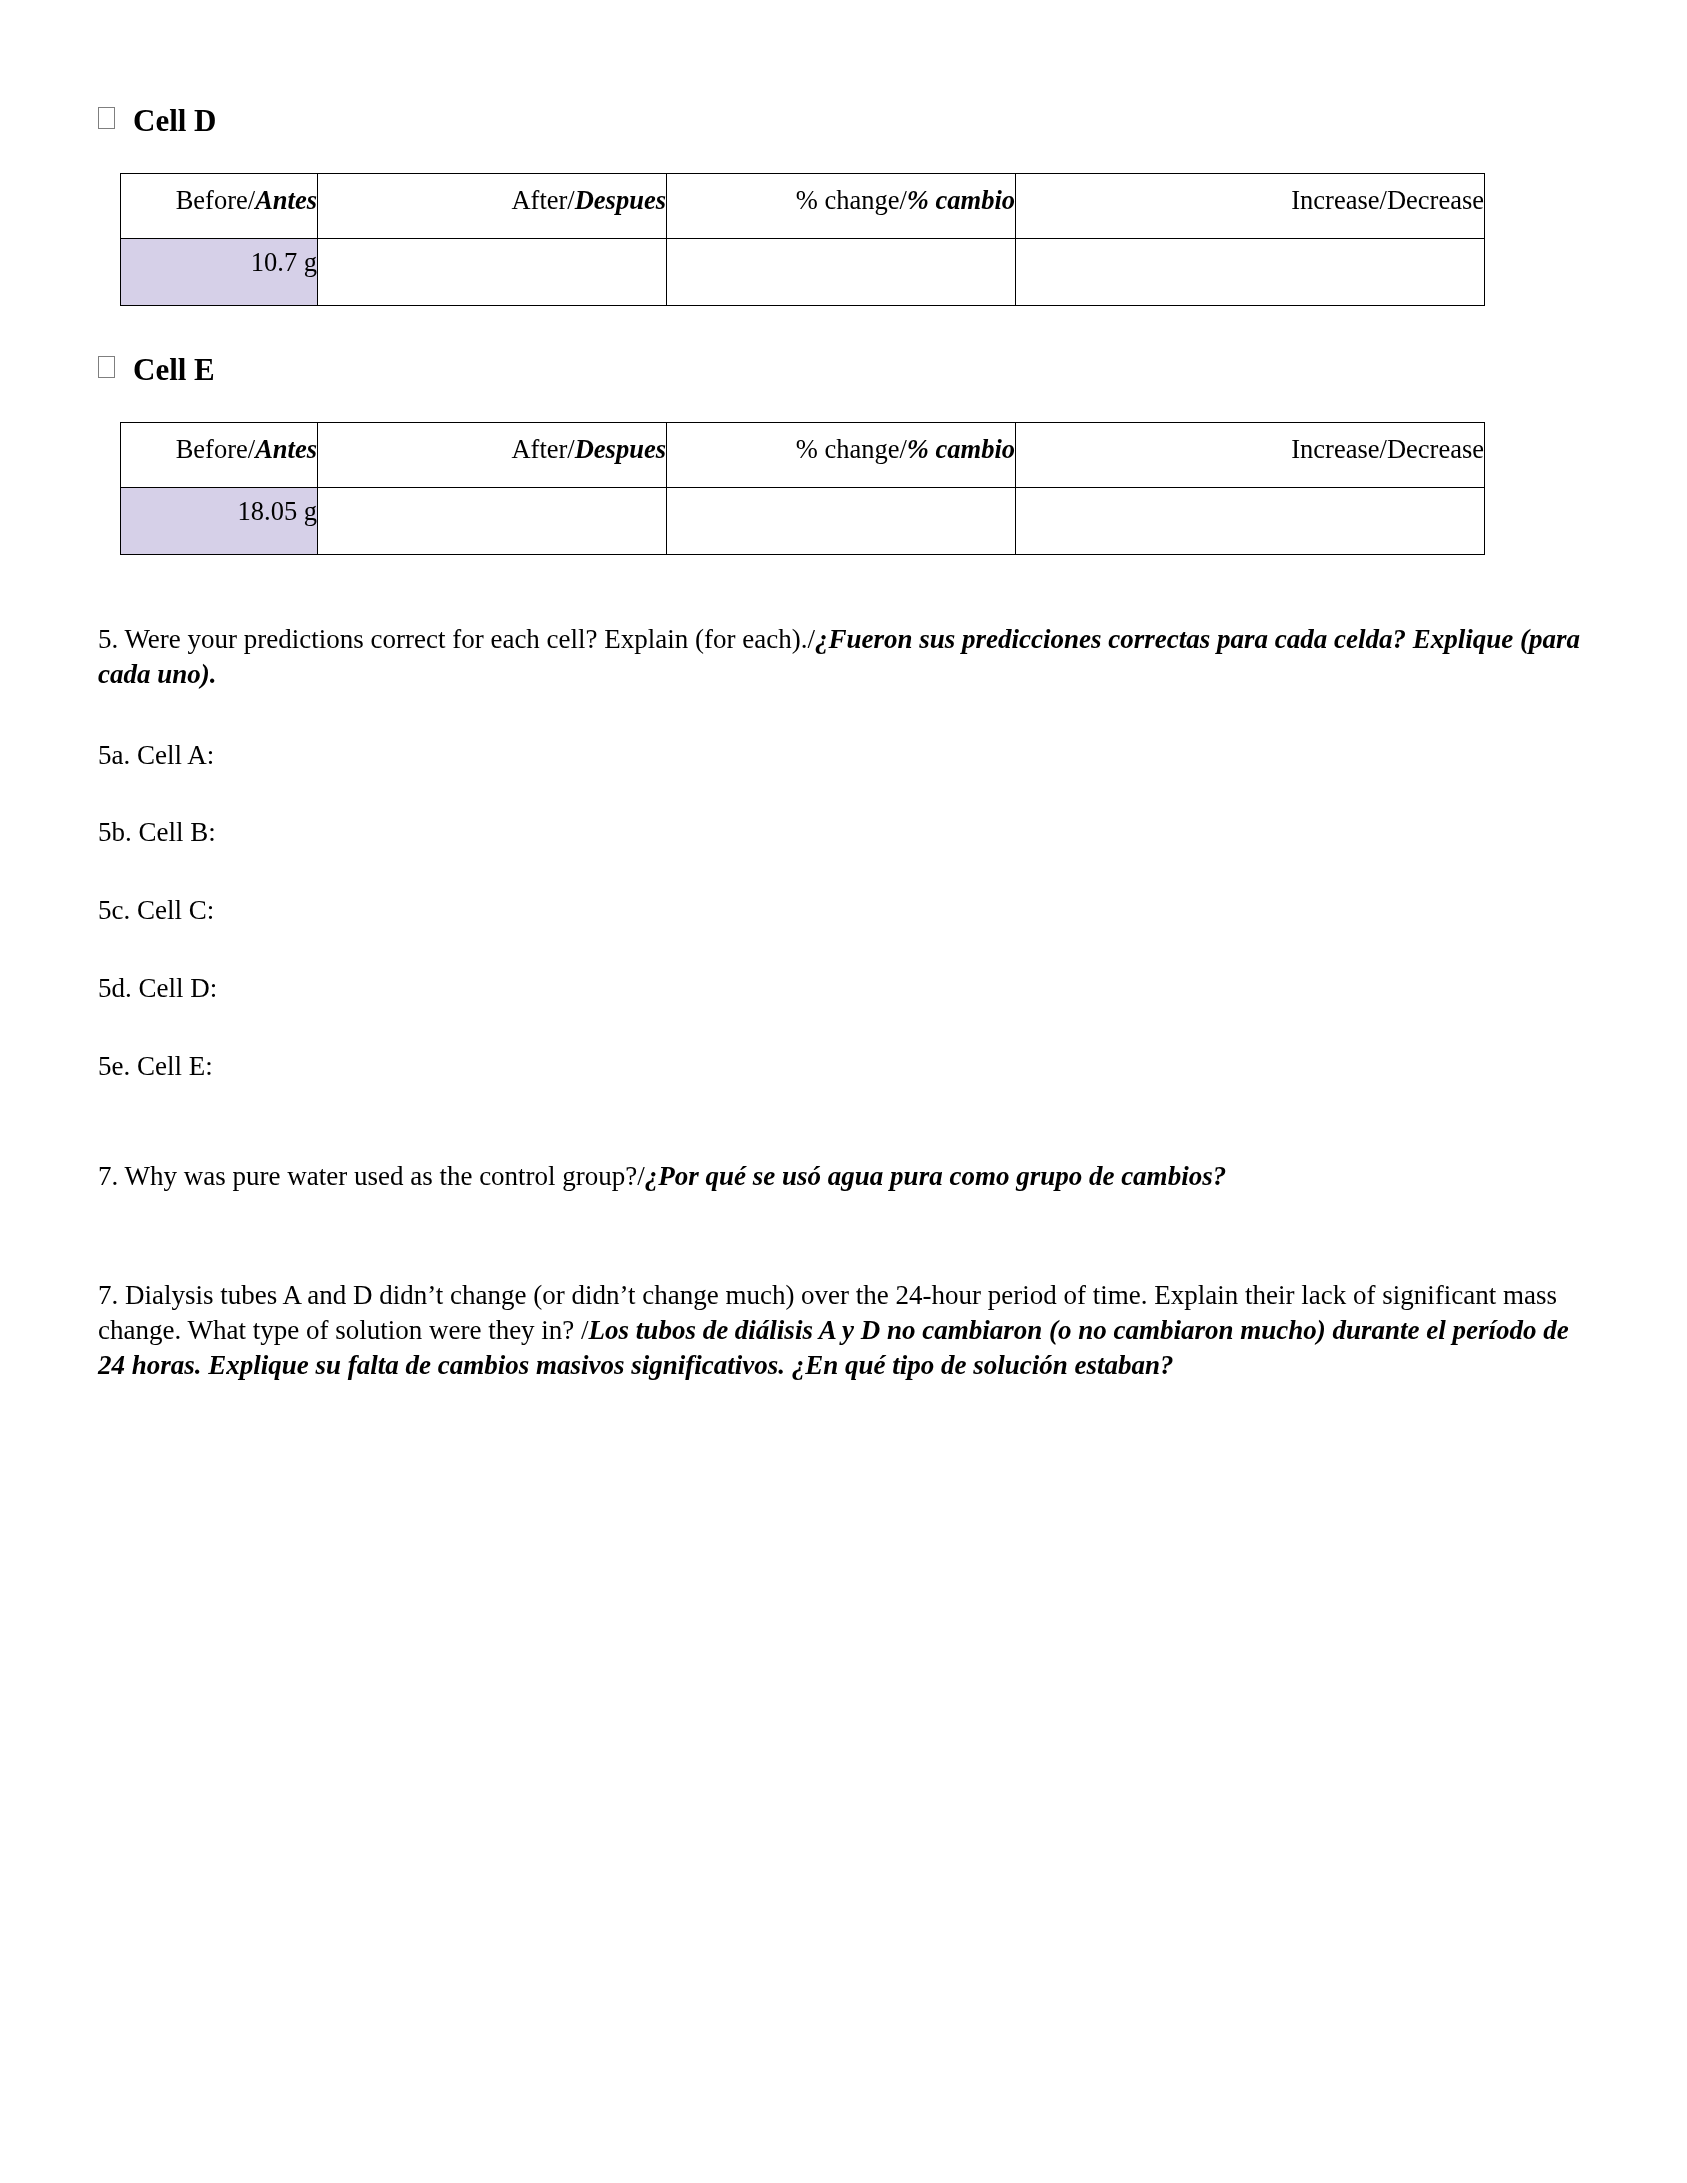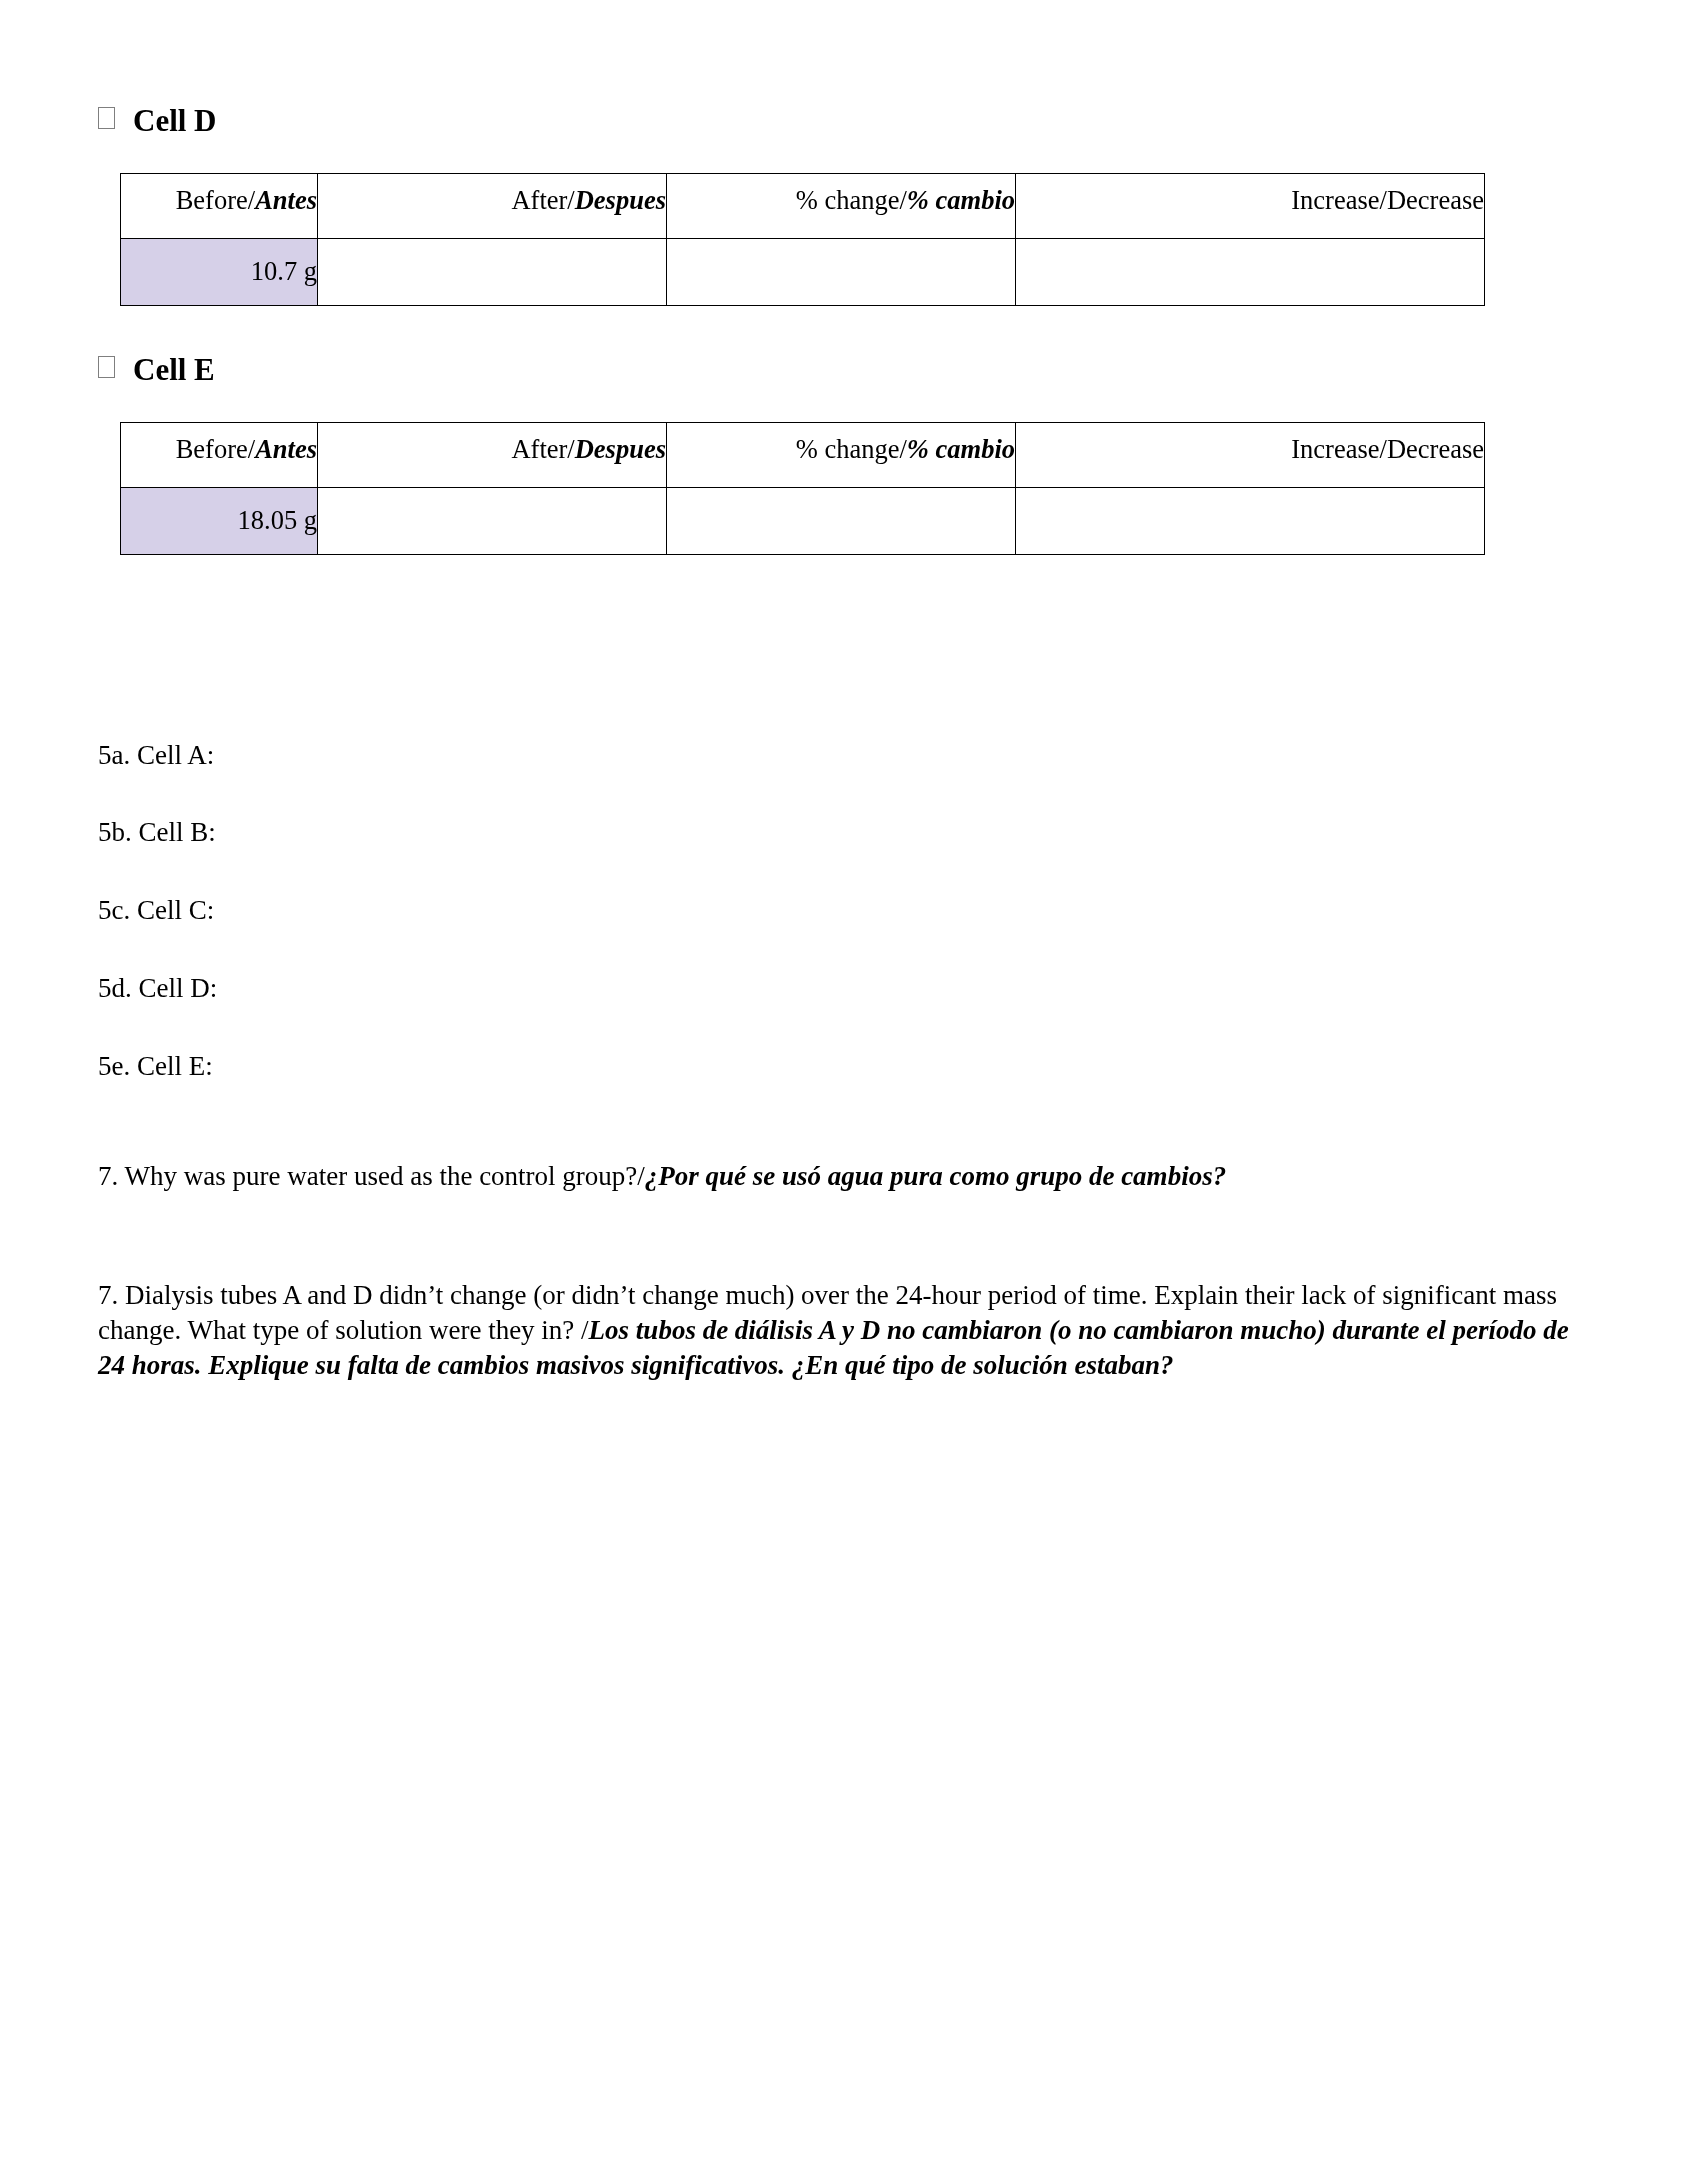--- a/index.html
+++ b/index.html
@@ -68,21 +68,21 @@
     font-size: 26.5px;
     font-weight: normal;
   }
   .data-table thead th {
     height: 65px;
     padding-top: 10.6px;
     box-sizing: border-box;
   }
   .data-table tbody td {
     height: 67px;
-    padding-top: 17px;
+    padding-top: 8px;
     box-sizing: border-box;
   }
   .col-before  { width: 197px; }
   .col-after   { width: 349px; }
   .col-pct     { width: 349px; }
   .col-incdec  { width: 469px; }
 
   .hdr-es {
     font-weight: bold;
     font-style: italic;
@@ -171,20 +171,23 @@
     <tbody>
       <tr>
         <td class="mass-cell">18.05 g</td>
         <td></td>
         <td></td>
         <td></td>
       </tr>
     </tbody>
   </table>
 
+  <div class="q-block" style="top: 622px;">
+    <span>5. Were your predictions correct for each cell?  Explain (for each)./</span><span class="es">¿Fueron sus predicciones correctas para cada celda? Explique (para cada uno).</span>
+  </div>
 
   <div class="sub-item" style="top: 738px;">5a. Cell A:</div>
   <div class="sub-item" style="top: 815px;">5b. Cell B:</div>
   <div class="sub-item" style="top: 893px;">5c. Cell C:</div>
   <div class="sub-item" style="top: 971px;">5d. Cell D:</div>
   <div class="sub-item" style="top: 1049px;">5e. Cell E:</div>
 
   <div class="q-block" style="top: 1159px;">
     <span>7. Why was pure water used as the control group?/</span><span class="es">¿Por qué se usó agua pura como grupo de cambios?</span>
   </div>

